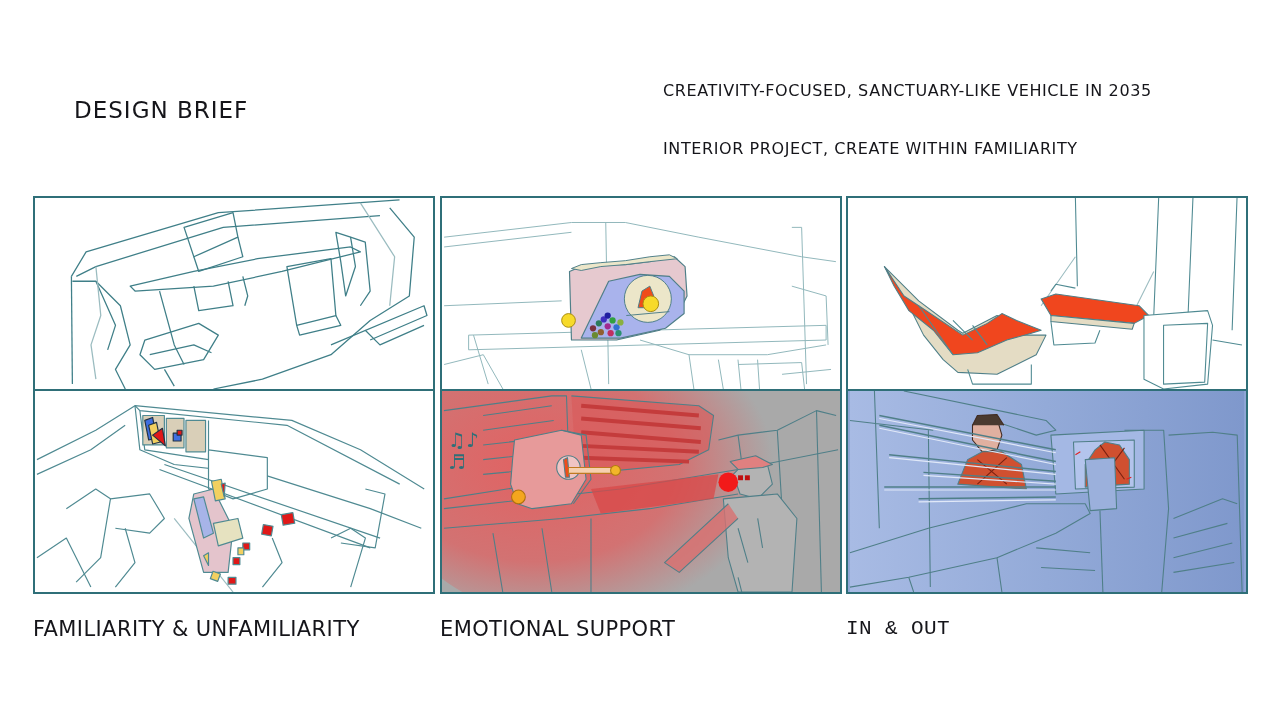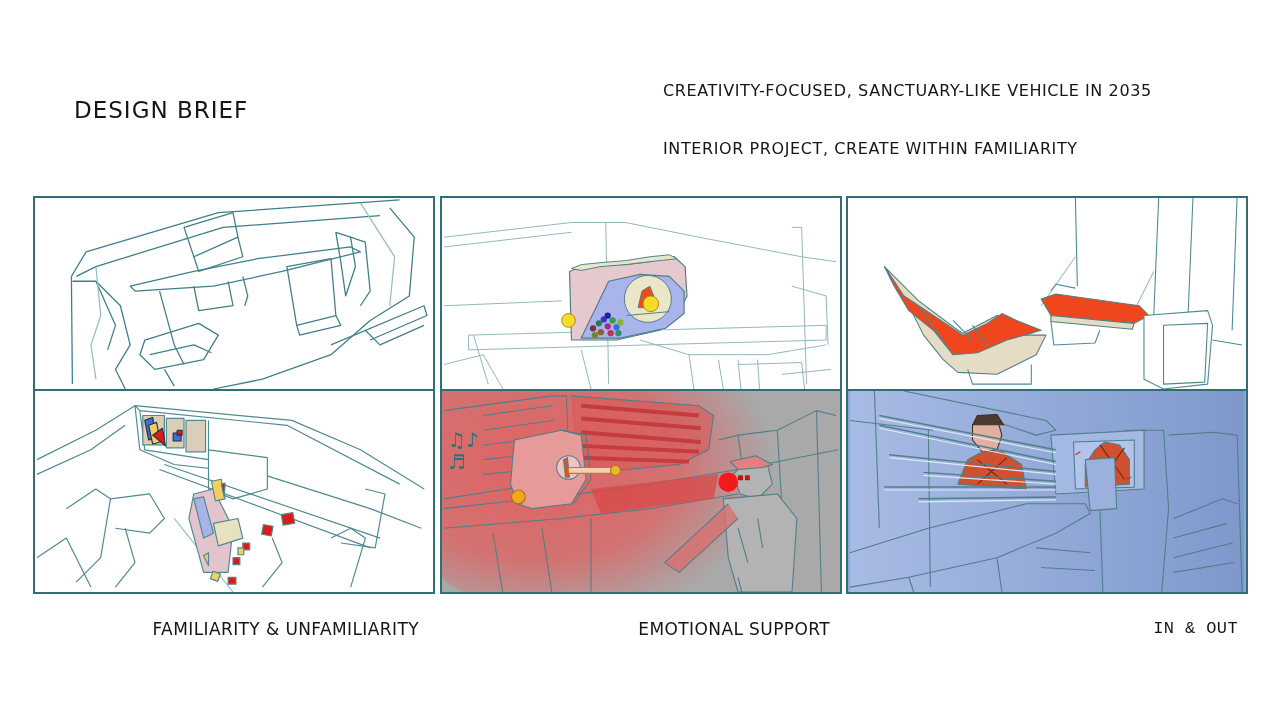--- a/index.html
+++ b/index.html
@@ -16,22 +16,22 @@
     white-space:nowrap;
   }
   .sub1 { top:81px;text-align:right; }
   .sub2 { top:139px; }
   .panel {
     position:absolute; box-sizing:border-box; border:2px solid #2f6f78; overflow:hidden;
     background:#ffffff;
   }
   .panel svg { position:absolute; left:0; top:0; width:100%; height:100%; }
   .caption {
-    position:absolute; top:619px; font-size:17px; letter-spacing:0.4px; white-space:nowrap;
-    text-align:right; line-height:20px;
+    position:absolute; top:619px; font-size:21px; letter-spacing:0.4px; white-space:nowrap;
+    text-align:left; line-height:20px;
   }
   .notes {
     position:absolute; font-family:"DejaVu Sans", sans-serif; color:#2f6f78; font-size:20px;
     line-height:22px; font-weight:bold;
   }
 </style>
 </head>
 <body>
 
 <h1 class="title">DESIGN BRIEF</h1>
@@ -250,14 +250,14 @@
     <path d="M240 70 L270 68 L272 120 L245 122 Z" fill="#9bb0dc"></path>
     <path d="M255 122 L258 205"></path>
     <path d="M280 40 L320 40 L325 120 L318 205"></path>
     <path d="M325 45 L370 42 L395 45 L400 205"></path>
     <path d="M330 130 L380 110 L395 115 M330 150 L385 135 M330 170 L390 155 M330 185 L392 175"></path>
     <path d="M190 160 L245 165 M195 180 L250 183"></path>
   </svg>
 </div>
 
 <div class="caption" style="left:33px;width:386px;">FAMILIARITY &amp; UNFAMILIARITY</div>
-<div class="caption" style="left:428px;width:402px;">EMOTIONAL SUPPORT</div>
+<div class="caption" style="left:440px;width:402px;">EMOTIONAL SUPPORT</div>
 <div class="caption" style="left:846px;width:392px;font-family:Liberation Mono, monospace;">IN &amp; OUT</div>
 
 </body></html>

